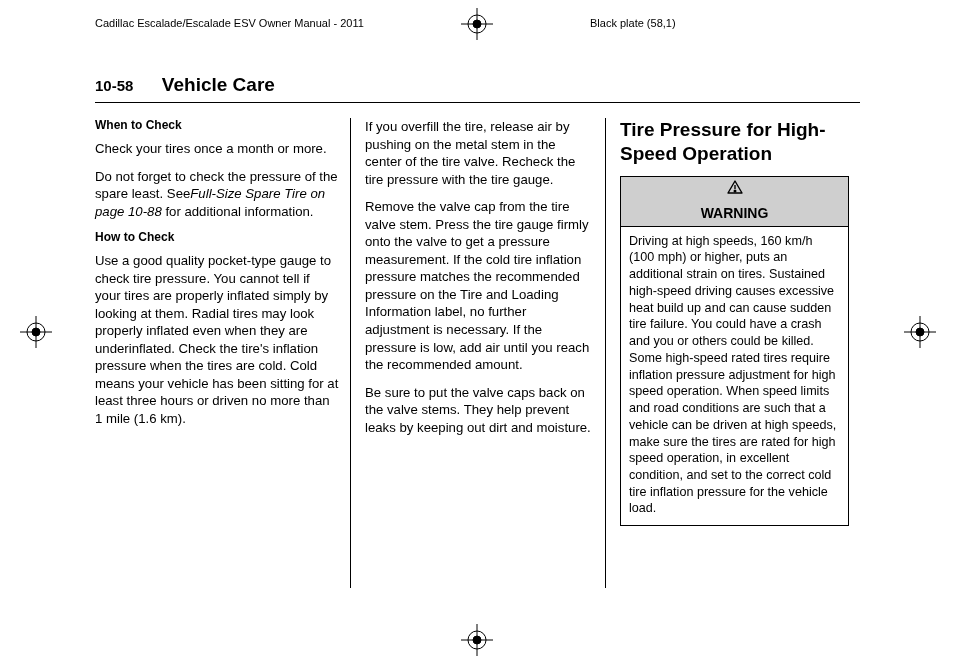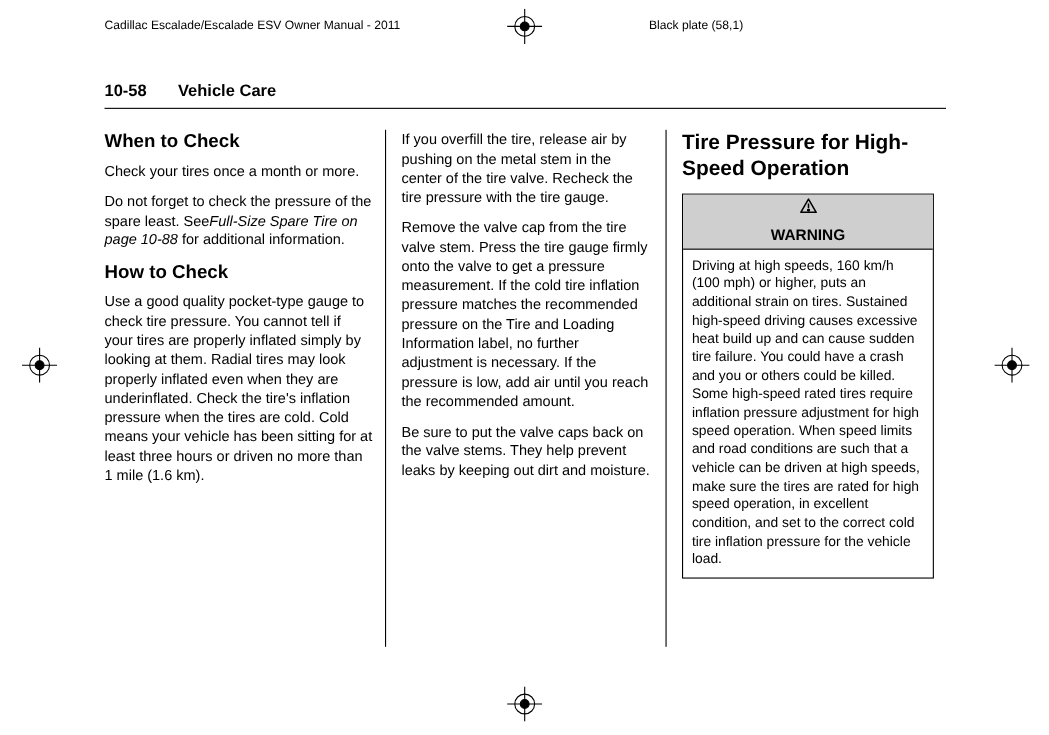--- a/index.html
+++ b/index.html
@@ -68,21 +68,21 @@
     border-bottom: 1.5px solid #000;
     padding-bottom: 6px;
   }
   .sect-head .pg {
     font-weight: bold;
     font-size: 15px;
     margin-right: 24px;
   }
   .sect-head .title {
     font-weight: bold;
-    font-size: 15px;
+    font-size: 19px;
   }
 
   
   .cols {
     position: absolute;
     left: 95px;
     top: 118px;
     width: 765px;
     height: 470px;
     display: flex;
@@ -94,21 +94,21 @@
     line-height: 1.33;
     padding: 0 11px 0 0;
     box-sizing: border-box;
   }
   .col + .col {
     border-left: 1px solid #000;
     padding-left: 14px;
   }
   .subhead {
     font-weight: bold;
-    font-size: 17px;
+    font-size: 12px;
     margin: 0 0 6px 0;
   }
   .bighead {
     font-weight: bold;
     font-size: 19px;
     line-height: 1.25;
     margin: 0 0 10px 0;
   }
   p { margin: 0 0 10px 0; }
   .ital { font-style: italic; }

